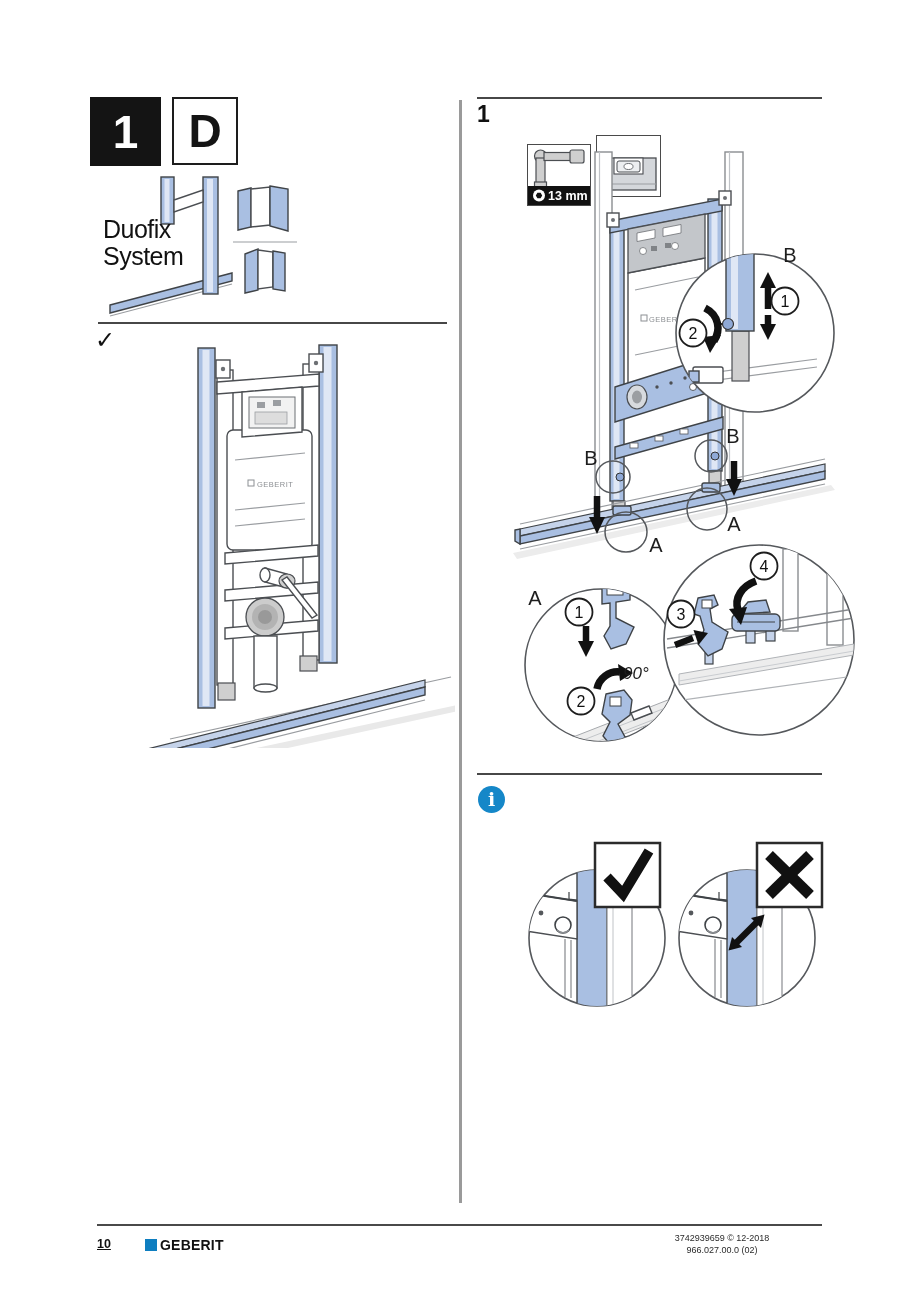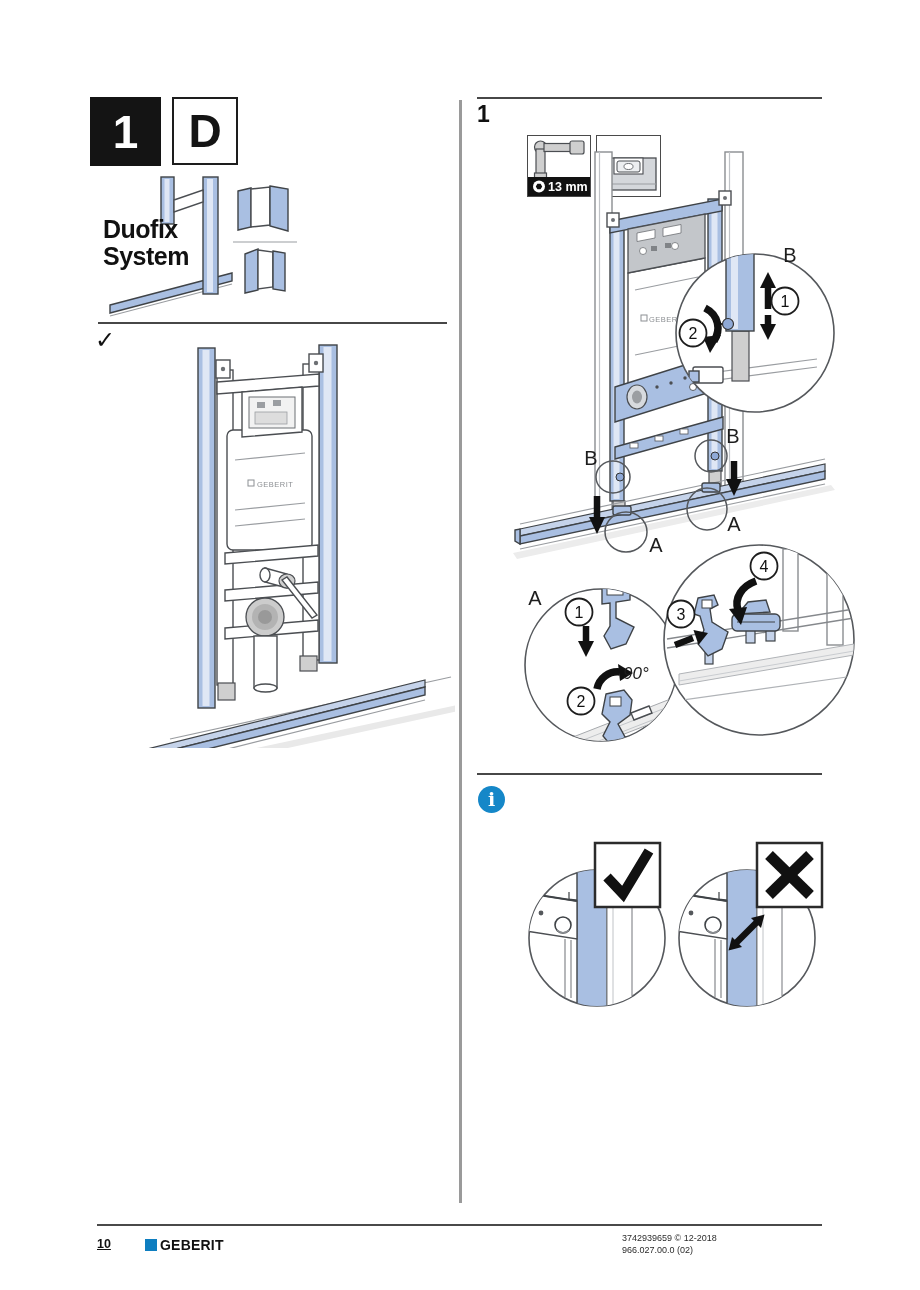--- a/index.html
+++ b/index.html
@@ -5,27 +5,27 @@
   html,body{margin:0;padding:0;}
   body{width:920px;height:1290px;background:#fff;position:relative;
        font-family:"Liberation Sans","DejaVu Sans",sans-serif;color:#111;overflow:hidden;}
   .abs{position:absolute;}
   .rule{position:absolute;background:#474747;height:2px;}
   .vrule{position:absolute;background:#9a9a9a;width:2.5px;}
   .badge{display:flex;align-items:center;justify-content:center;
          font-weight:700;font-size:46px;}
   .badge.black{background:#141414;color:#fff;}
   .badge.outline{background:#fff;color:#141414;border:2.5px solid #1d1d1d;}
-  .title{font-weight:700;font-size:25px;line-height:27px;letter-spacing:-0.5px;}
+  .title{font-weight:400;font-size:25px;line-height:27px;letter-spacing:-0.5px;}
   .stepnum{font-weight:700;font-size:23px;}
   .checkmark{font-size:24px;font-weight:700;}
   .toolbox{position:absolute;border:1.6px solid #4a4a4a;background:#fff;}
   .footer-page{font-weight:700;font-size:12.5px;text-decoration:underline;}
   .brandtxt{font-weight:700;font-size:14px;letter-spacing:0.2px;}
-  .docinfo{font-size:9px;line-height:11.5px;color:#2b2b2b;text-align:left;}
+  .docinfo{font-size:9px;line-height:11.5px;color:#2b2b2b;text-align:center;}
   
   .blue{fill:#a9bfe2;stroke:#3f4347;stroke-width:1.4;}
   .blueL{fill:#c5d3ea;stroke:#3f4347;stroke-width:1.2;}
   .stripe{fill:#dfe7f5;stroke:none;}
   .wht{fill:#fff;stroke:#4b4e52;stroke-width:1.4;}
   .gry{fill:#cfcfcf;stroke:#4b4e52;stroke-width:1.2;}
   .stud{fill:#fff;stroke:#8a8d91;stroke-width:1.4;}
   .thin{stroke:#9a9da1;stroke-width:1.2;fill:none;}
   .callout{fill:#fff;stroke:#55585c;stroke-width:1.6;}
   .ellip{fill:none;stroke:#55585c;stroke-width:1.5;}
@@ -143,21 +143,21 @@
     <polygon class="blue" points="15,413 20,412 20,427 15,424"></polygon>
     <line class="thin" x1="20" y1="432" x2="310" y2="360"></line>
   </g>
 </svg>
 
 <div class="vrule" style="left:459px;top:100px;height:1103px;"></div>
 
 <div class="rule" style="left:477px;top:97px;width:345px;"></div>
 <div class="abs stepnum" style="left:477px;top:101px;">1</div>
 
-<div class="toolbox" style="left:527px;top:135px;width:62px;height:60px;">
+<div class="toolbox" style="left:527px;top:144px;width:62px;height:60px;">
   <svg width="62" height="60" viewBox="0 0 62 60">
     <circle class="gry" cx="12.5" cy="11" r="6"></circle>
     <rect class="gry" x="8" y="13" width="9" height="26"></rect>
     <rect class="gry" x="6.5" y="37" width="12" height="9"></rect>
     <rect class="gry" x="16" y="7.5" width="27" height="8"></rect>
     <rect class="gry" x="42" y="5" width="14" height="13" rx="2"></rect>
     <rect x="0" y="41" width="62" height="19" fill="#111"></rect>
     <circle cx="11" cy="50.5" r="6" fill="#fff"></circle>
     <polygon points="14.2,50.5 12.6,53.3 9.4,53.3 7.8,50.5 9.4,47.7 12.6,47.7" fill="#111"></polygon>
     <text class="wrenchlbl" x="20" y="55">13 mm</text>

